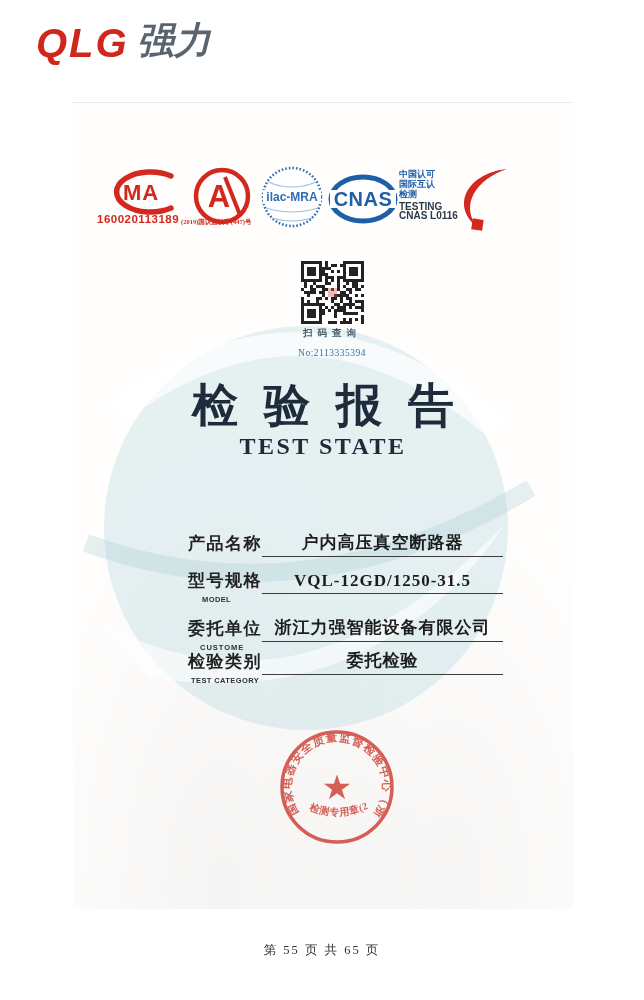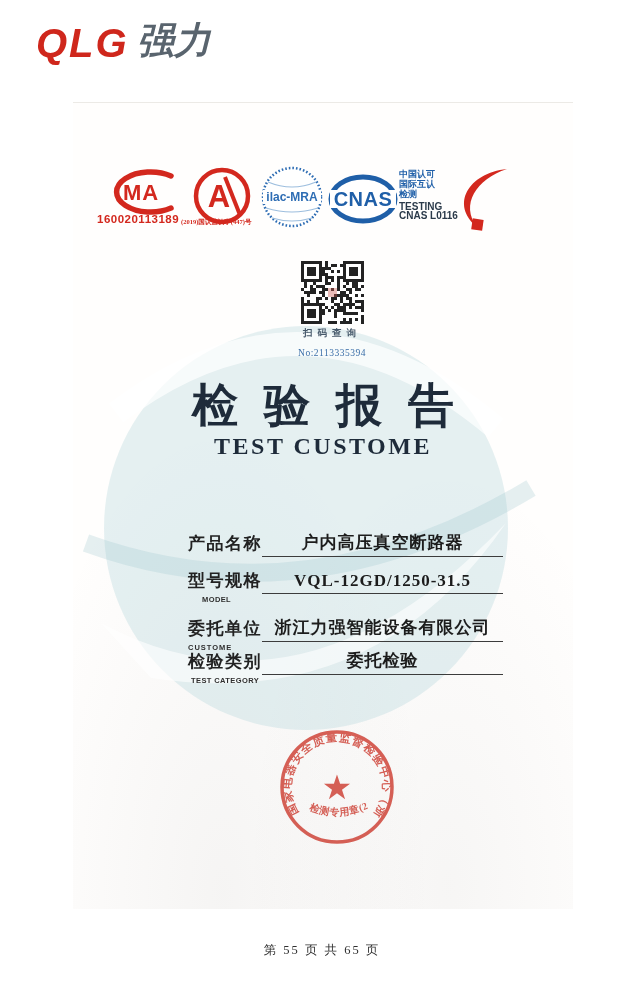--- a/index.html
+++ b/index.html
@@ -372,21 +372,21 @@
           <i style="left:45px;top:60px"></i>
           <i style="left:48px;top:60px"></i>
           <i style="left:60px;top:60px"></i>
           <b></b>
         </div>
       <div class="qr-caption">扫码查询</div>
       <div class="qr-number">No:2113335394</div>
     </div>
 
     <div class="title-cn">检验报告</div>
-    <div class="title-en">TEST CUSTOME</div>
+    <div class="title-en">TEST STATE</div>
 
     <div class="field" style="top:428px">
       <div class="f-row">
         <span class="f-label">产品名称</span>
         <span class="f-line">户内高压真空断路器</span>
       </div>
     </div>
 
     <div class="field" style="top:466px">
       <div class="f-row">
@@ -394,21 +394,21 @@
         <span class="f-line">VQL-12GD/1250-31.5</span>
       </div>
       <div class="f-sub" style="margin-left:14px">MODEL</div>
     </div>
 
     <div class="field" style="top:513px">
       <div class="f-row">
         <span class="f-label">委托单位</span>
         <span class="f-line">浙江力强智能设备有限公司</span>
       </div>
-      <div class="f-sub" style="margin-left:0;letter-spacing:1px">CUSTOME</div>
+      <div class="f-sub" style="margin-left:12px;letter-spacing:1px">CUSTOME</div>
     </div>
 
     <div class="field" style="top:546px">
       <div class="f-row">
         <span class="f-label">检验类别</span>
         <span class="f-line">委托检验</span>
       </div>
       <div class="f-sub">TEST CATEGORY</div>
     </div>
 

